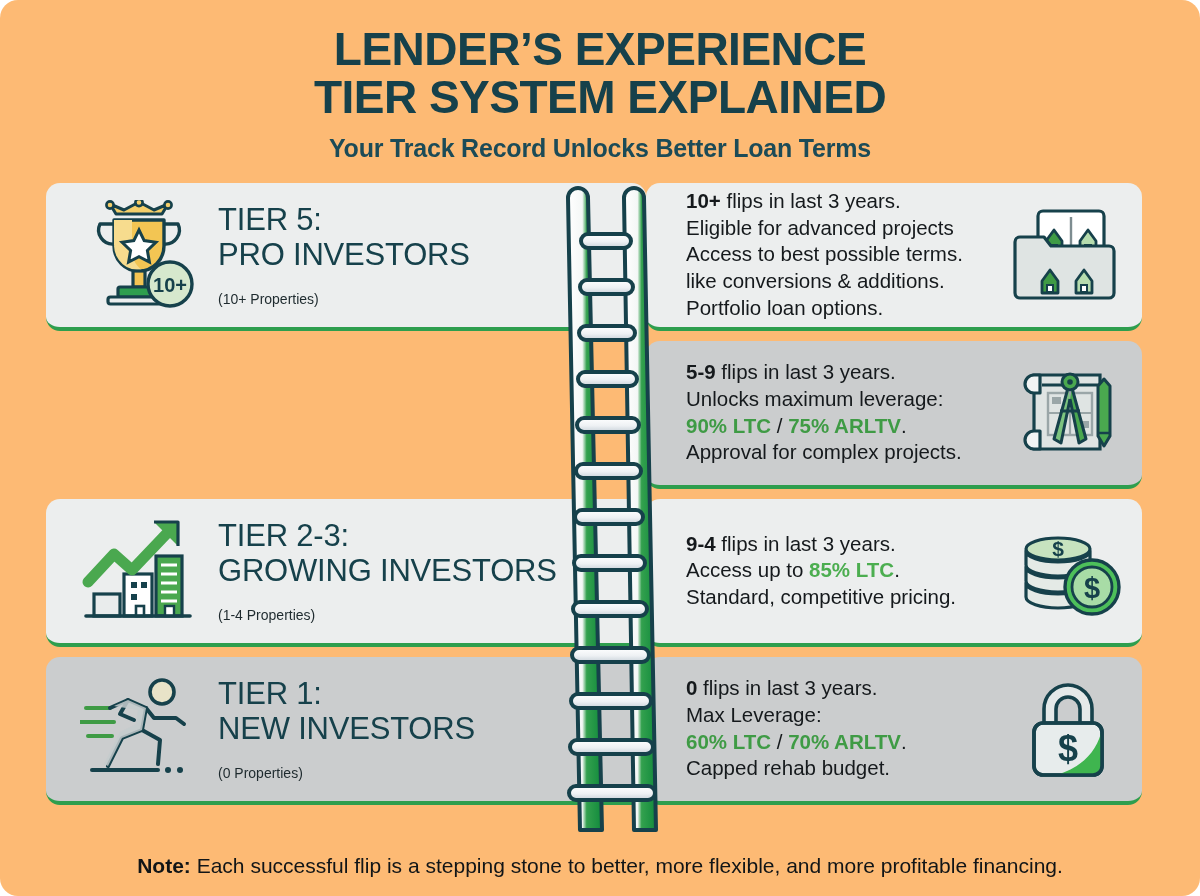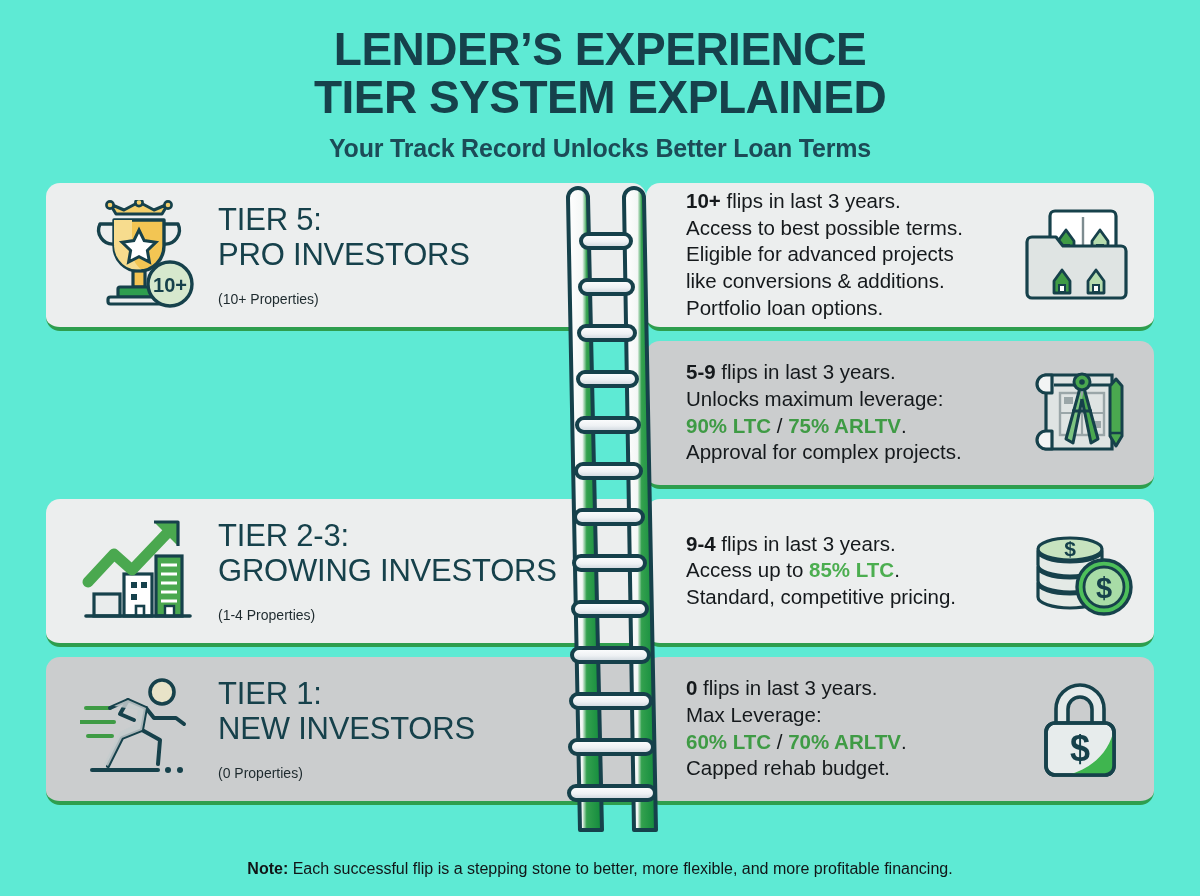--- a/index.html
+++ b/index.html
@@ -2,21 +2,21 @@
 <html><head>
 <meta charset="utf-8">
 <style>
   * { box-sizing: border-box; margin: 0; padding: 0; }
   html, body {
     width: 1200px; height: 896px;
     background: #ffffff;
     font-family: "Liberation Sans", sans-serif;
     overflow: hidden;
   }
-  .page { position: relative; width: 1200px; height: 896px; background:#5eead4; }
+  .page { position: relative; width: 1200px; height: 896px; background:#fdba74;border-radius:18px; }
 
   
   .header { padding-top: 26px; text-align: center; }
   .title-line {
     font-size: 46px; font-weight: 800; letter-spacing: -0.5px;
     color: #16414b; line-height: 1.04; text-transform: uppercase;
   }
   .subtitle {
     margin-top: 12px; font-size: 25px; color: #1c4b57; font-weight: 700;
     letter-spacing: -0.2px;
@@ -26,21 +26,21 @@
   .rows { position: relative; margin-top: 20px; padding: 0 46px; }
   .tier-row { position: relative; height: 148px; margin-bottom: 10px; }
 
   .card {
     position: absolute; top: 0; height: 148px;
     border-radius: 14px;
     border-bottom: 4px solid #2e9e4e;
     overflow: hidden;
   }
   .card.left  { left: 0; width: 600px; }
-  .card.right { left: 600px; right: 0; }
+  .card.right { left: 600px; right: 12px; }
   .card.light { background: #eceeee; }
   .card.dark  { background: #cbcdce; }
 
   
   .left-inner { display: flex; align-items: center; height: 100%; padding-left: 34px; }
   .tier-icon { width: 118px; height: 110px; flex: 0 0 118px; position: relative; }
   .tier-text { margin-left: 20px; }
   .tier-head {
     font-size: 31px; font-weight: 400; color: #16414b;
     line-height: 1.14; text-transform: uppercase; letter-spacing: -0.2px;
@@ -54,21 +54,21 @@
   .hl { color: #4cae50; font-weight: 800; }
   .hl-dark { color: #3f9b45; font-weight: 800; }
   .side-icon { width: 112px; height: 104px; flex: 0 0 112px; margin-left: 6px; }
 
   
   .ladder { position: absolute; left: 520px; top: 186px; width: 170px; height: 652px; z-index: 5; }
 
   
   .footer {
     position: absolute; left: 0; right: 0; bottom: 18px;
-    text-align: center; font-size: 16px; color: #111517;
+    text-align: center; font-size: 21px; color: #111517;
   }
   .footer b { font-weight: 800; }
   svg { display:block; width:100%; height:100%; }
 </style>
 </head>
 <body>
 
 <div class="page">
 
   <div class="header">
@@ -104,22 +104,22 @@
             <div class="tier-head">TIER 5:</div>
             <div class="tier-head">PRO INVESTORS</div>
             <div class="tier-sub">(10+ Properties)</div>
           </div>
         </div>
       </div>
       <div class="card right light">
         <div class="right-inner">
           <div class="desc">
             <div><b>10+</b><span> flips in last 3 years.</span></div>
+            <div>Eligible for advanced projects</div>
             <div>Access to best possible terms.</div>
-            <div>Eligible for advanced projects</div>
             <div>like conversions &amp; additions.</div>
             <div>Portfolio loan options.</div>
           </div>
           <div class="side-icon">
             <svg viewBox="0 0 112 104">
               <rect x="26" y="8" width="66" height="58" rx="5" fill="#ffffff" stroke="#16414b" stroke-width="3.2"></rect>
               <line x1="59" y1="14" x2="59" y2="44" stroke="#7d8c90" stroke-width="2.4"></line>
               <path d="M34 38 l8-11 8 11 v10 h-16 z" fill="#3f9b45" stroke="#16414b" stroke-width="2.8" stroke-linejoin="round"></path>
               <rect x="39" y="42" width="6" height="6" fill="#fff" stroke="#16414b" stroke-width="2"></rect>
               <path d="M68 38 l8-11 8 11 v10 h-16 z" fill="#b6dcae" stroke="#16414b" stroke-width="2.8" stroke-linejoin="round"></path>

